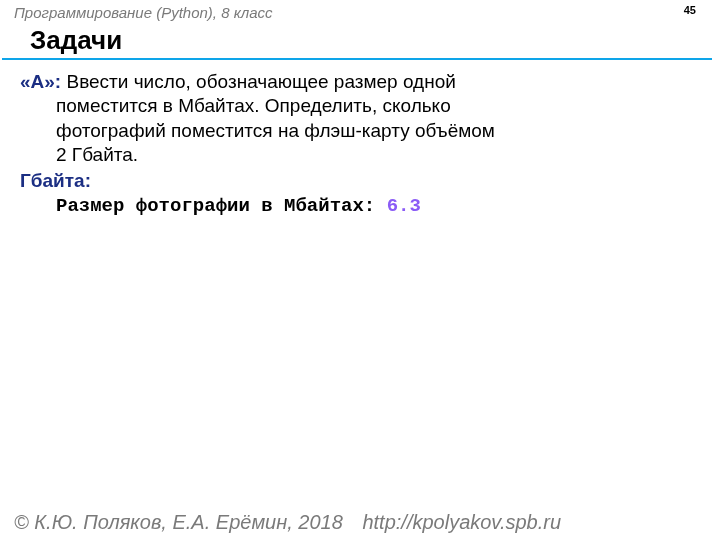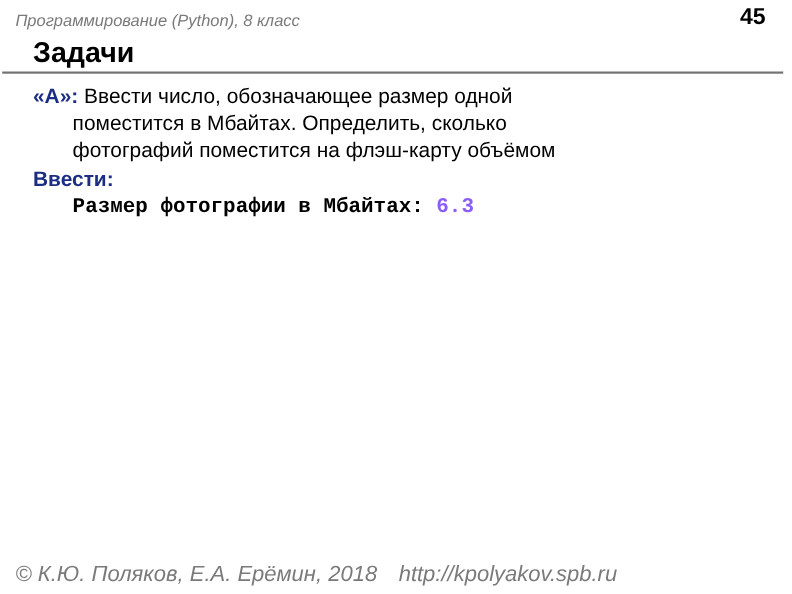--- a/index.html
+++ b/index.html
@@ -6,42 +6,42 @@
   html, body { width: 720px; height: 540px; }
   body {
     font-family: Arial, Helvetica, sans-serif;
     background: #ffffff;
     color: #000;
     position: relative;
   }
   .header-bar {
     display: flex;
     justify-content: space-between;
-    align-items: flex-end;
+    align-items: flex-start;
     padding: 4px 24px 0 14px;
     font-style: italic;
     color: #7a7a7a;
     font-size: 15px;
   }
   .page-num {
     font-style: normal;
     font-weight: bold;
     color: #000;
-    font-size: 21px;
+    font-size: 11px;
   }
   .title {
     font-size: 26px;
     font-weight: bold;
     padding: 2px 0 2px 28px;
-    border-bottom: 2px solid #737373;
+    border-bottom: 2px solid #0ea5e9;
     margin: 2px 8px 6px 2px;
     color: #000;
   }
   .content {
-    padding: 4px 30px 0 30px;
+    padding: 4px 30px 0 20px;
     font-size: 19px;
     line-height: 1.28;
   }
   .task-label {
     color: #1b2e83;
     font-weight: bold;
   }
   .task-text {
     color: #000;
   }
@@ -84,23 +84,24 @@
   <span class="page-num">45</span>
 </div>
 
 <div class="title">Задачи</div>
 
 <div class="content">
   <div>
     <span class="task-label">«A»: </span><span class="task-text">Ввести число, обозначающее размер одной</span>
     <span class="indent task-text">поместится в Мбайтах. Определить, сколько</span>
     <span class="indent task-text">фотографий поместится на флэш-карту объёмом</span>
+    <span class="indent task-text">2 Гбайта.</span>
   </div>
 
-  <span class="example-label">Ввести:</span>
+  <span class="example-label">Гбайта:</span>
 
   <div class="indent mono"><span>Размер фотографии в Мбайтах: </span><span class="value">6.3</span></div>
 </div>
 
 <div class="footer">
   <span>© К.Ю. Поляков, Е.А. Ерёмин, 2018</span>
   <span class="link">http://kpolyakov.spb.ru</span>
 </div>
 
 </body></html>

